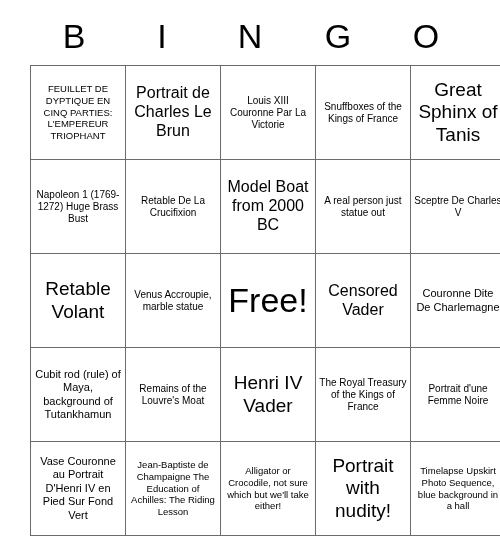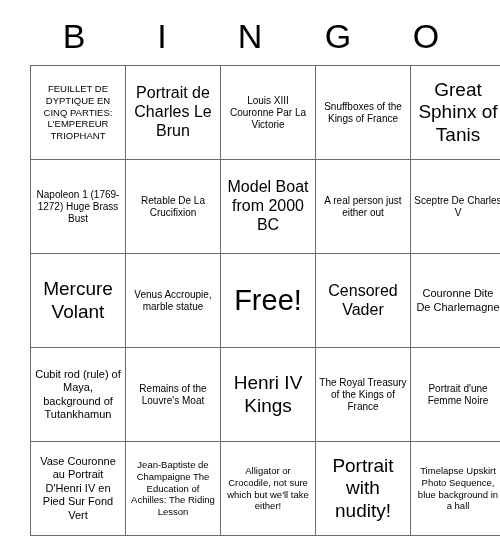--- a/index.html
+++ b/index.html
@@ -64,21 +64,21 @@
     line-height: 1.16;
     word-wrap: break-word;
     color: #000000;
   }
   
   .fs-xs { font-size: 9.5px; line-height: 1.25; }
   .fs-s  { font-size: 11px;  line-height: 1.22; }
   .fs-m  { font-size: 10px;  line-height: 1.2; }
   .fs-l  { font-size: 16px;  line-height: 1.18; }
   .fs-xl { font-size: 19px;  line-height: 1.16; }
-  .fs-xxl{ font-size: 29px;  line-height: 1.1; }
+  .fs-xxl{ font-size: 34px;  line-height: 1.1; }
 </style>
 </head>
 <body>
 
 <div class="card">
 
   <div class="header-row">
     <div class="header-letter">B</div>
     <div class="header-letter">I</div>
     <div class="header-letter">N</div>
@@ -110,29 +110,29 @@
           <td>
               <span class="cell-text fs-m">Napoleon 1 (1769-1272) Huge Brass Bust</span>
             </td>
           <td>
               <span class="cell-text fs-m">Retable De La Crucifixion</span>
             </td>
           <td>
               <span class="cell-text fs-l">Model Boat from 2000 BC</span>
             </td>
           <td>
-              <span class="cell-text fs-m">A real person just either out</span>
+              <span class="cell-text fs-m">A real person just statue out</span>
             </td>
           <td>
               <span class="cell-text fs-m">Sceptre De Charles V</span>
             </td>
         </tr>
         <tr>
           <td>
-              <span class="cell-text fs-xl">Mercure Volant</span>
+              <span class="cell-text fs-xl">Retable Volant</span>
             </td>
           <td>
               <span class="cell-text fs-m">Venus Accroupie, marble statue</span>
             </td>
           <td>
               <span class="cell-text fs-xxl">Free!</span>
             </td>
           <td>
               <span class="cell-text fs-l">Censored Vader</span>
             </td>
@@ -141,21 +141,21 @@
             </td>
         </tr>
         <tr>
           <td>
               <span class="cell-text fs-s">Cubit rod (rule) of Maya, background of Tutankhamun</span>
             </td>
           <td>
               <span class="cell-text fs-m">Remains of the Louvre's Moat</span>
             </td>
           <td>
-              <span class="cell-text fs-xl">Henri IV Kings</span>
+              <span class="cell-text fs-xl">Henri IV Vader</span>
             </td>
           <td>
               <span class="cell-text fs-m">The Royal Treasury of the Kings of France</span>
             </td>
           <td>
               <span class="cell-text fs-m">Portrait d'une Femme Noire</span>
             </td>
         </tr>
         <tr>
           <td>

